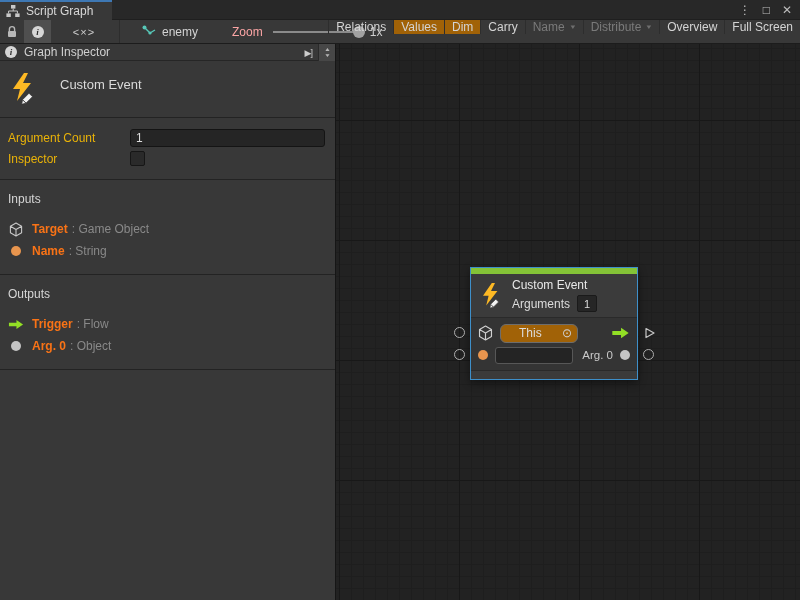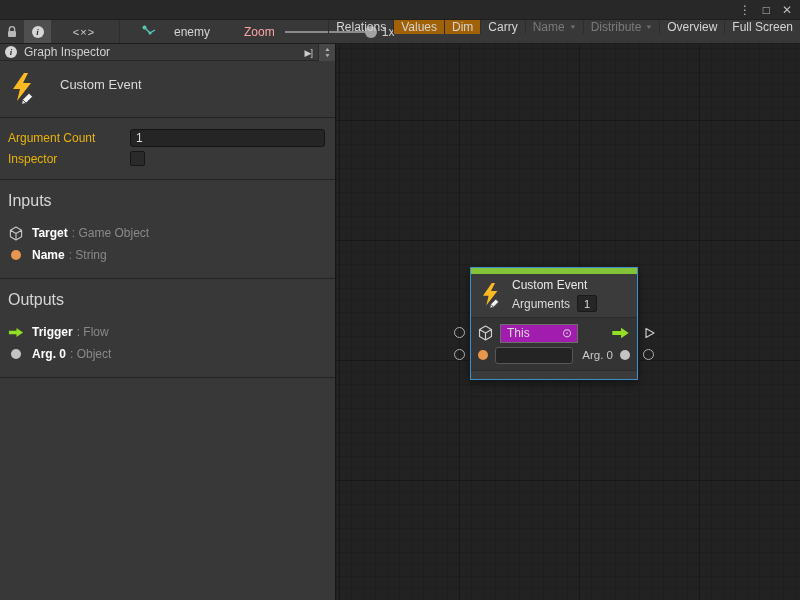--- a/index.html
+++ b/index.html
@@ -28,21 +28,21 @@
     position:absolute; left:0; top:20px; width:800px; height:24px;
     background:#383838; border-bottom:1px solid #1c1c1c;
     font-size:12px; color:#d4d4d4;
   }
   .toolbar-left { position:absolute; left:0; top:0; height:23px; display:flex; align-items:center; }
   .tb-icon-btn { height:23px; display:flex; align-items:center; justify-content:center; }
   .tb-lock { width:24px; }
   .tb-info { width:27px; background:#4f4f4f; }
   .tb-code { width:42px; margin-left:12px; color:#cfcfcf; letter-spacing:1px; font-size:11px; }
   .tb-sep { width:1px; height:23px; background:#2d2d2d; margin-left:14px; }
-  .graph-ref { display:flex; align-items:center; gap:18px; margin-left:22px; }
+  .graph-ref { display:flex; align-items:center; gap:6px; margin-left:22px; }
   .zoom-cluster { display:flex; align-items:center; margin-left:34px; }
   .zoom-label { color:#fca5a5; }
   .zoom-track { position:relative; width:86px; height:2px; background:#8b8b8b; margin-left:10px; margin-right:10px; }
   .zoom-knob { position:absolute; right:-6px; top:-5px; width:12px; height:12px; border-radius:50%; background:#a2a2a2; }
   .zoom-level { color:#cfcfcf; margin-left:1px; }
 
   .toolbar-right { position:absolute; right:0; top:0; height:23px; display:flex; align-items:flex-start; }
   .tb-btn { display:flex; align-items:center; padding:0 7px; border-left:1px solid #2d2d2d; white-space:nowrap; }
   .tb-btn.active { background:#a16207; }
   .tb-btn.disabled { color:#7a7a7a; }
@@ -72,24 +72,24 @@
   .insp-fields { padding:9px 10px 10px 8px; border-bottom:1px solid #232323; }
   .field-row { display:flex; align-items:center; height:21px; }
   .field-label { width:122px; color:#eab308; }
   .text-field {
     flex:1; height:18px; background:#252525; border:1px solid #141414; border-radius:3px;
     color:#dddddd; font-size:12px; padding:0 5px; font-family:"Liberation Sans", sans-serif; outline:none;
   }
   .checkbox { width:15px; height:15px; background:#2a2a2a; border:1px solid #161616; border-radius:2px; }
 
   .insp-section { padding:10px 10px 12px 8px; border-bottom:1px solid #232323; }
-  .section-title { color:#d6d6d6; font-size:16px; margin:2px 0 12px 0; }
+  .section-title { color:#d6d6d6; font-size:12px; margin:2px 0 12px 0; }
   .port-row { display:flex; align-items:center; height:22px; }
   .icon-cell { width:16px; display:flex; align-items:center; justify-content:center; flex:0 0 auto; }
-  .port-name { font-weight:bold; color:#ffffff; margin-left:8px; }
+  .port-name { font-weight:bold; color:#f97316; margin-left:8px; }
   .port-type { color:#898989; margin-left:4px; }
 
   .dot { border-radius:50%; }
   .dot.orange { width:10px; height:10px; background:#e8954e; }
   .dot.gray { width:10px; height:10px; background:#c4c4c4; }
 
   
   .canvas {
     position:absolute; left:336px; top:44px; width:464px; height:556px;
     background-color:#222222;
@@ -108,36 +108,51 @@
     box-shadow:0 3px 8px rgba(0,0,0,0.45);
   }
   .node-green-bar { height:6px; background:#84c337; }
   .node-header { display:flex; align-items:center; gap:9px; padding:4px 8px 5px 8px; }
   .node-title { font-size:12px; color:#e8e8e8; margin-bottom:3px; }
   .node-args { display:flex; align-items:center; gap:7px; font-size:12px; color:#dcdcdc; }
   .args-box { background:#262626; border:1px solid #1a1a1a; border-radius:2px; padding:0 6px; height:17px; line-height:16px; font-size:11px; color:#dddddd; }
   .node-body { background:#343434; border-top:1px solid #2a2a2a; border-bottom:1px solid #2a2a2a; padding:4px 7px; }
   .body-row { display:flex; align-items:center; height:22px; gap:7px; }
   .this-dropdown {
-    width:78px; height:19px; background:#a21caf; border:1px solid #6d6d6d; border-radius:0;
-    display:flex; align-items:center; padding:0 5px 0 6px; color:#dcdcdc; font-size:12px;
+    width:78px; height:19px; background:#a16207; border:1px solid #6d6d6d; border-radius:6px;
+    display:flex; align-items:center; padding:0 5px 0 18px; color:#dcdcdc; font-size:12px;
   }
   .picker-icon { margin-left:auto; color:#cfcfcf; font-size:12px; line-height:1; }
   .flow-arrow-right { margin-left:auto; display:flex; }
   .arg-input { width:78px; height:17px; background:#242424; border:1px solid #575757; border-radius:3px; outline:none; }
   .arg-label { margin-left:auto; color:#c9c9c9; font-size:11.5px; }
   .node-footer { height:8px; background:#3b3b3b; }
 
   .port-circle { position:absolute; width:11px; height:11px; border:1px solid #aeaeae; border-radius:50%; }
   .port-svg { position:absolute; }
 </style>
 </head>
 <body>
 
 <div class="topbar">
+  <div class="tab">
+    <span style="display:flex;">
+      <svg width="14" height="13" viewBox="0 0 14 13">
+        <g fill="#c8c8c8">
+          <rect x="5" y="0" width="4.4" height="3.6"></rect>
+          <rect x="0.4" y="8.4" width="4.4" height="3.6"></rect>
+          <rect x="9.2" y="8.4" width="4.4" height="3.6"></rect>
+        </g>
+        <g stroke="#c8c8c8" stroke-width="1" fill="none">
+          <path d="M7.2 3.6 V6 M2.6 8.4 V6 H11.4 V8.4"></path>
+        </g>
+      </svg>
+    </span>
+    <span>Script Graph</span>
+  </div>
   <div class="window-controls">
     <span>⋮</span>
     <span>□</span>
     <span>✕</span>
   </div>
 </div>
 
 <div class="toolbar">
   <div class="toolbar-left">
     <div class="tb-icon-btn tb-lock">

